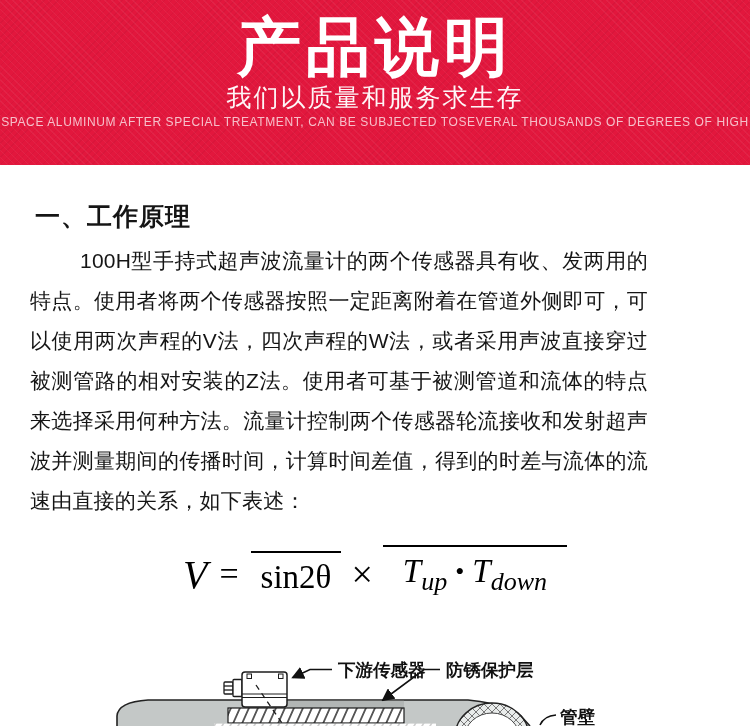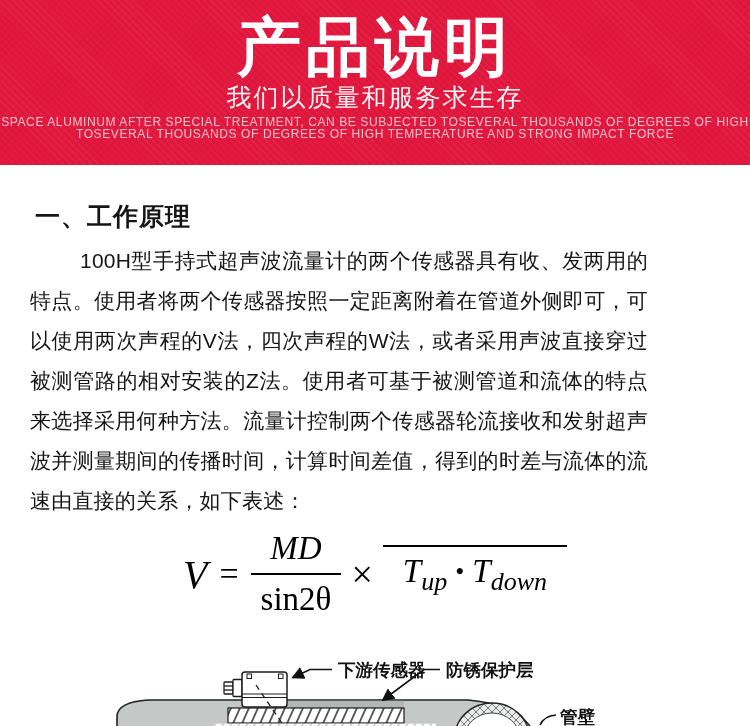--- a/index.html
+++ b/index.html
@@ -67,34 +67,32 @@
   .dlabel{font-family:"Liberation Sans","DejaVu Sans",sans-serif;font-size:17.5px;font-weight:600;fill:#111;}
 </style>
 </head>
 <body>
 
 <div class="banner">
   <div class="banner-title">产品说明</div>
   <div class="banner-subtitle">我们以质量和服务求生存</div>
   <div class="banner-english">
     <div>SPACE ALUMINUM AFTER SPECIAL TREATMENT, CAN BE SUBJECTED TOSEVERAL THOUSANDS OF DEGREES OF HIGH</div>
-    <div>TOSEVERAL THOUSANDS OF DEGREES OF HIGH TEMPERATURE AND STRONG IMPACT FORCE</div>
   </div>
 </div>
 
 <div class="sec-text">
   <h2 class="sec-heading">一、工作原理</h2>
   <p class="para">100H型手持式超声波流量计的两个传感器具有收、发两用的特点。使用者将两个传感器按照一定距离附着在管道外侧即可，可以使用两次声程的V法，四次声程的W法，或者采用声波直接穿过被测管路的相对安装的Z法。使用者可基于被测管道和流体的特点来选择采用何种方法。流量计控制两个传感器轮流接收和发射超声波并测量期间的传播时间，计算时间差值，得到的时差与流体的流速由直接的关系，如下表述：</p>
 </div>
 
 <div class="formula-row">
   <span class="f-lhs">V</span>
   <span class="f-eq">=</span>
   <span class="frac">
-    <span class="num it">MD</span>
     <span class="den">sin2θ</span>
   </span>
   <span class="f-times">×</span>
   <span class="frac frac2">
     <span class="den"><span class="it">T</span><sub>up</sub><span class="f-dot">•</span><span class="it">T</span><sub>down</sub></span>
   </span>
 </div>
 
 <svg class="diagram" viewBox="0 0 750 90" width="750" height="90" xmlns="http://www.w3.org/2000/svg">
   <defs>

